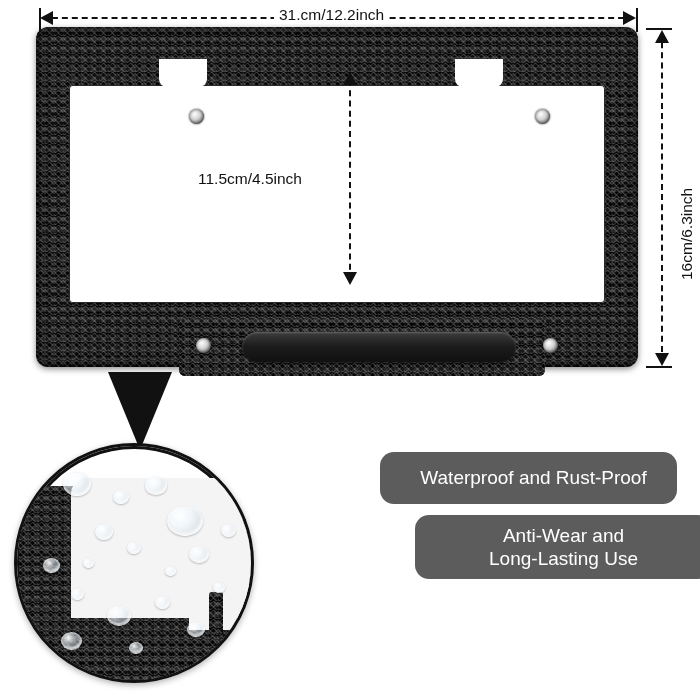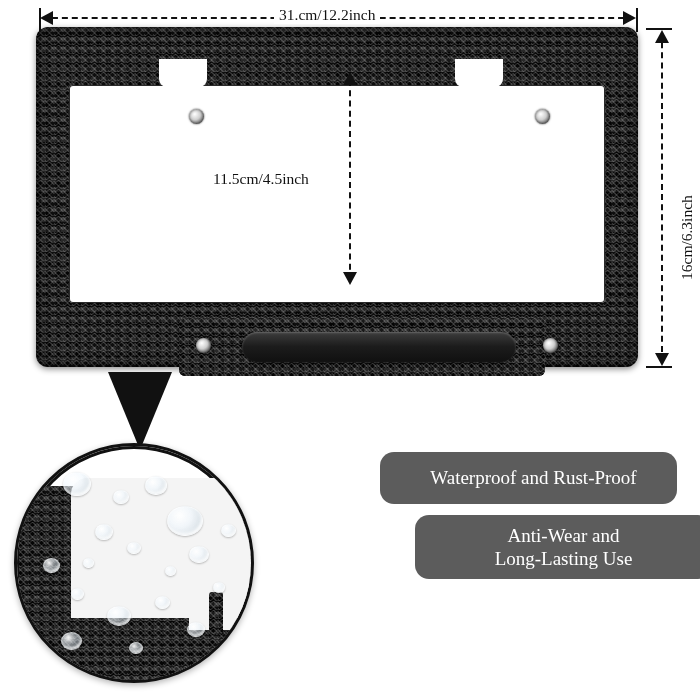--- a/index.html
+++ b/index.html
@@ -3,21 +3,21 @@
 <meta charset="utf-8">
 <style>
   html,body{margin:0;padding:0;}
   body{
     width:700px;height:700px;
     background:#ffffff;
     font-family:"Liberation Sans", sans-serif;
     position:relative;
     overflow:hidden;
   }
-  .stage{position:absolute;left:0;top:0;width:700px;height:632px;font-family:Liberation Serif, serif;}
+  .stage{position:absolute;left:0;top:0;width:700px;height:632px;}
 
   
   .carbon{
     background-color:#151515;
     background-image:
       repeating-linear-gradient(45deg, rgba(255,255,255,.16) 0 1.6px, rgba(0,0,0,0) 1.6px 4.4px),
       repeating-linear-gradient(-45deg, rgba(255,255,255,.10) 0 1.4px, rgba(0,0,0,0) 1.4px 4.4px),
       repeating-linear-gradient(0deg, rgba(0,0,0,.55) 0 5px, rgba(255,255,255,.05) 5px 10px),
       repeating-linear-gradient(90deg, rgba(0,0,0,.45) 0 5px, rgba(255,255,255,.04) 5px 10px);
     background-size:9px 9px,9px 9px,10px 10px,10px 10px;
@@ -162,21 +162,21 @@
   <div class="tick-h" style="left:646px;top:28px;width:26px;"></div>
   <div class="tick-h" style="left:646px;top:366px;width:26px;"></div>
   <div class="dash-v" style="position:absolute;left:661px;top:32px;height:330px;"></div>
   <div class="arrow up" style="left:655px;top:30px;"></div>
   <div class="arrow down" style="left:655px;top:353px;"></div>
   <div class="vertical-label" style="left:678px;top:280px;">16cm/6.3inch</div>
 
   <div class="dash-v" style="position:absolute;left:349px;top:80px;height:200px;"></div>
   <div class="arrow up" style="left:343px;top:72px;"></div>
   <div class="arrow down" style="left:343px;top:272px;"></div>
-  <div class="dim-label" style="left:208px;top:170px;">11.5cm/4.5inch</div>
+  <div class="dim-label" style="left:193px;top:170px;">11.5cm/4.5inch</div>
 
   <div id="pointer-triangle"></div>
 
   <div id="magnifier">
     <div class="mag-corner">
 
       <div class="mag-band carbon" style="left:6px;top:22px;width:238px;height:196px;border-radius:26px 8px 8px 8px;"></div>
       <div class="mag-white" style="left:58px;top:14px;width:190px;height:140px;border-radius:16px 0 0 0;"></div>
       <div class="mag-white" style="left:176px;top:120px;width:74px;height:46px;border-radius:0 0 0 0;"></div>
       <div class="mag-band carbon" style="left:196px;top:128px;width:14px;height:42px;border-radius:3px;"></div>

